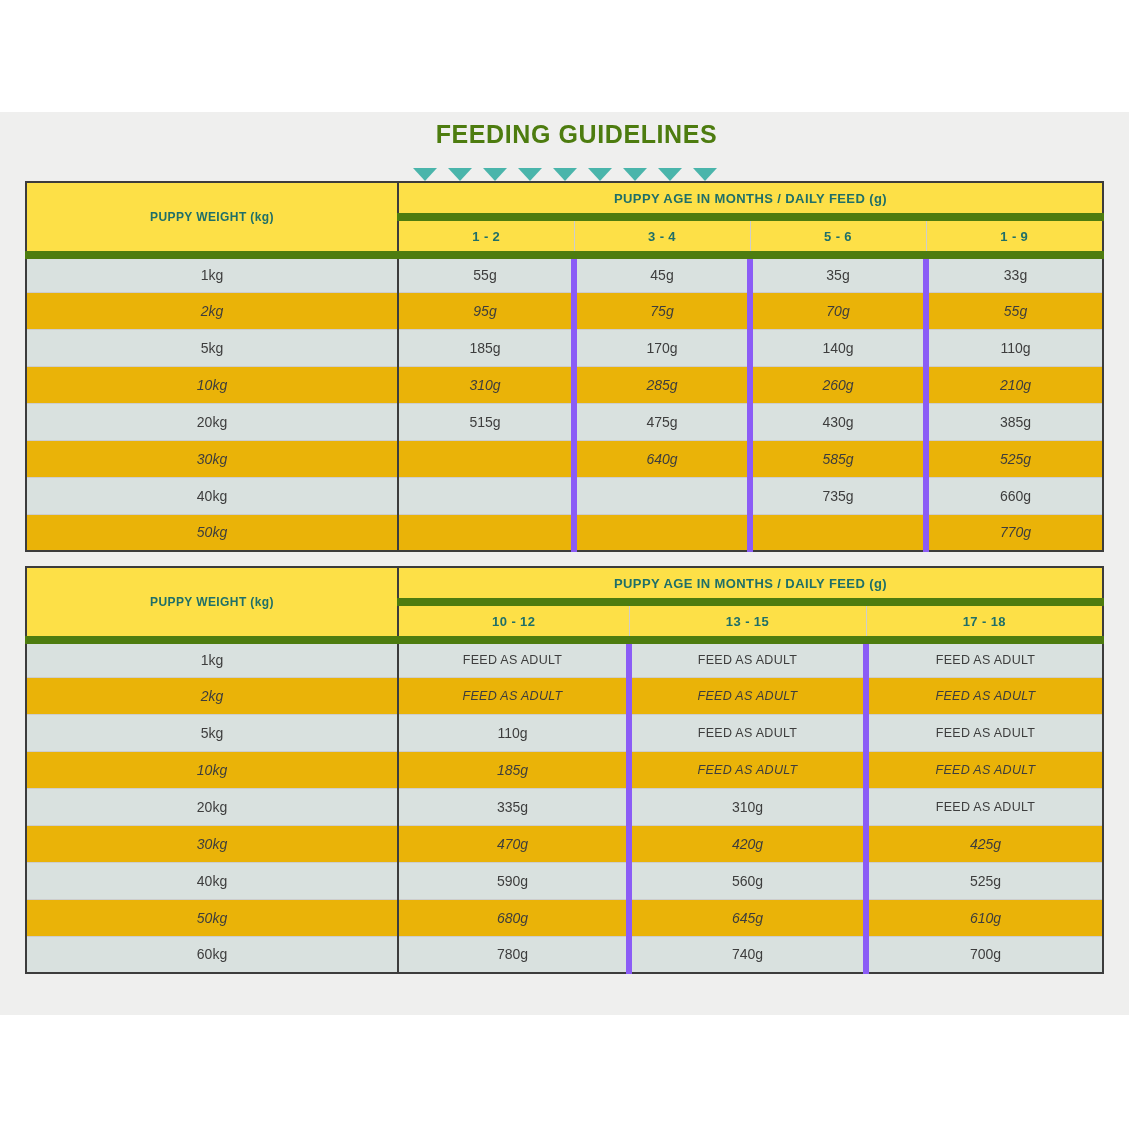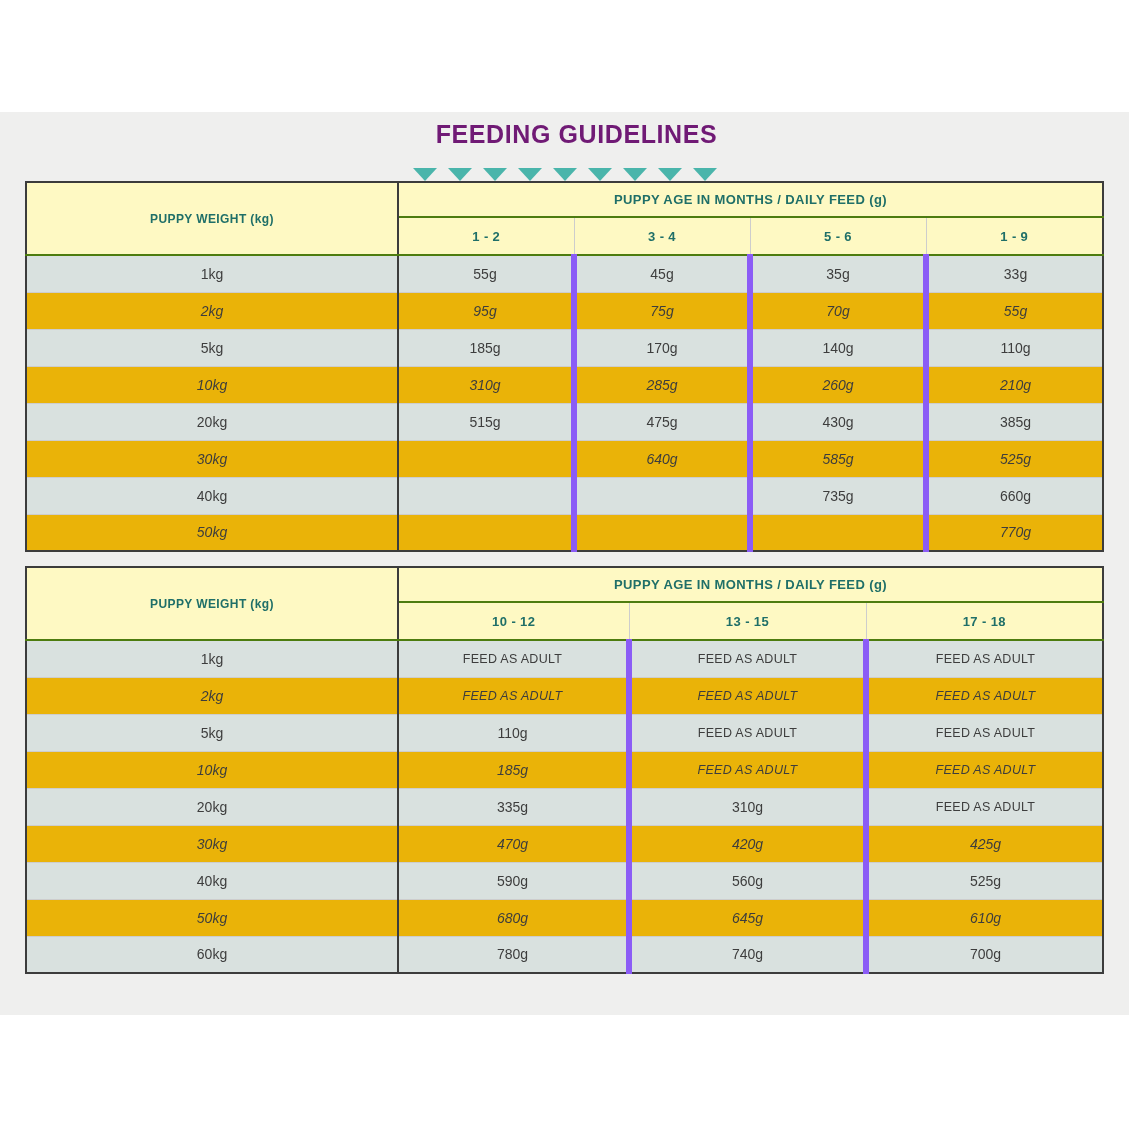--- a/index.html
+++ b/index.html
@@ -18,21 +18,21 @@
     background: #efefee;
     box-sizing: border-box;
     padding-top: 7px;
   }
   .page-title {
     margin: 0;
     text-align: center;
     font-size: 25px;
     font-weight: bold;
     letter-spacing: 0.6px;
-    color: #701a75;
+    color: #4d7c0f;
     line-height: 30px;
     padding-left: 24px;
   }
   .triangle-row {
     margin-top: 19px;
     display: flex;
     justify-content: center;
     gap: 11px;
     height: 13px;
   }
@@ -57,22 +57,22 @@
     vertical-align: middle;
     padding: 0;
     overflow: hidden;
     white-space: nowrap;
   }
   thead th {
     color: #1f6f68;
     font-weight: bold;
     font-size: 13px;
     letter-spacing: 0.4px;
-    border-bottom: 2px solid #4d7c0f;
-    background: #fef9c3;
+    border-bottom: 8px solid #4d7c0f;
+    background: #fde047;
   }
   th.weight-h {
     border-right: 2px solid #3c3c3c;
     font-size: 12px;
   }
   tr.main-h { height: 35px; }
   tr.sub-h  { height: 38px; }
   th.sub + th.sub { border-left: 1px solid #cdcdcd; }
   tbody tr { height: 37px; }
   tbody tr.tint  { background: #d9e1df; padding-left: 35px; }

